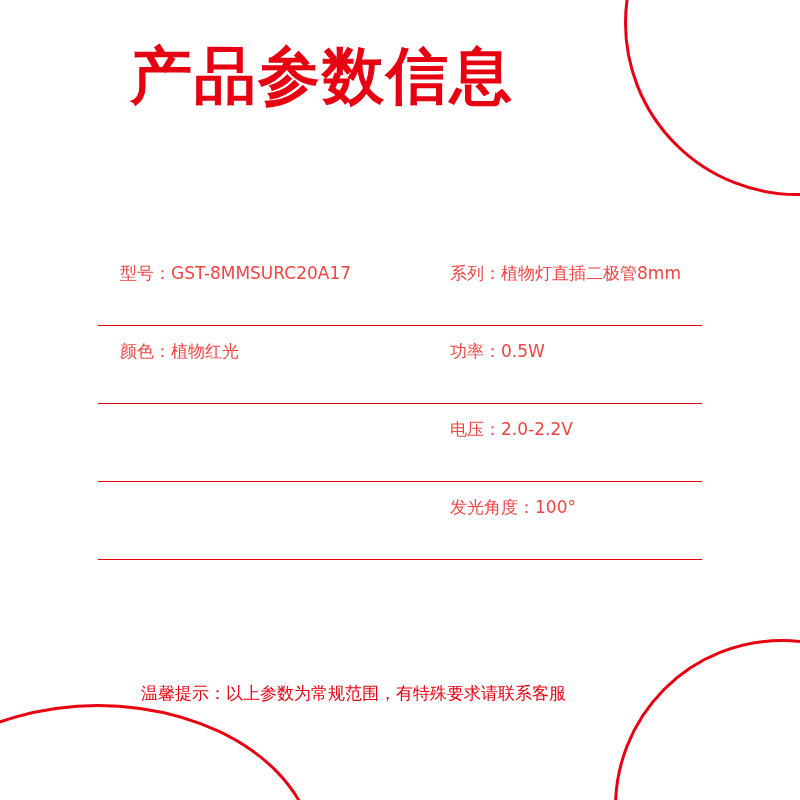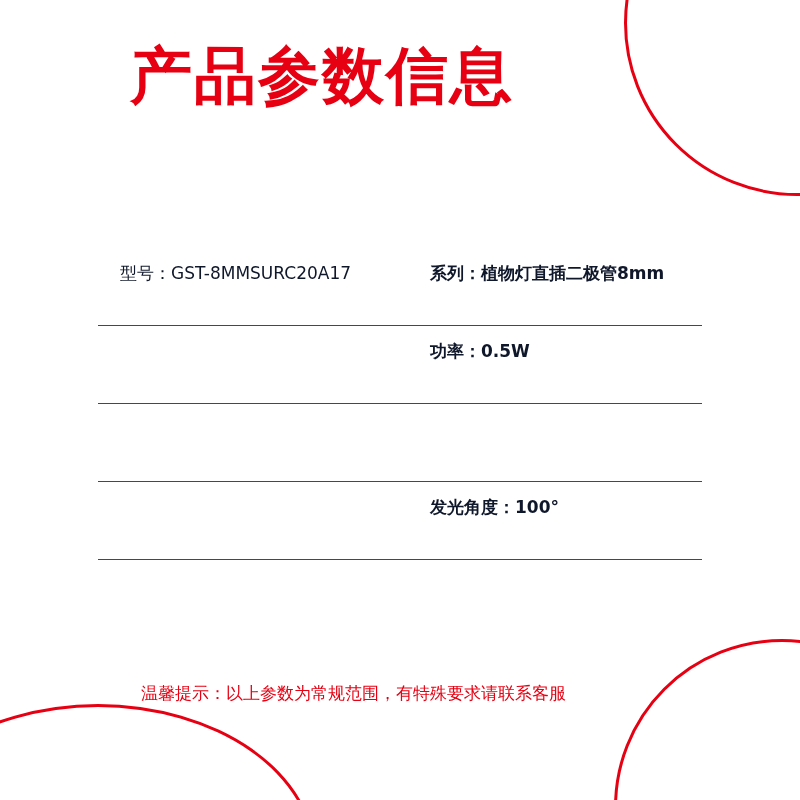--- a/index.html
+++ b/index.html
@@ -83,26 +83,26 @@
     position: relative;
     height: 78px;
     border-bottom: 1.5px solid #e60012;
     box-sizing: border-box;
   }
 
   .cell {
     position: absolute;
     top: 14px;
     font-size: 17px;
-    color: #0f172a;
+    color: #ef4444;
     white-space: nowrap;
     font-family: "DejaVu Sans", "Liberation Sans", sans-serif;
   }
   .cell-left  { left: 22px; }
-  .cell-right { left: 332px; font-weight: bold; }
+  .cell-right { left: 352px; }
 
   .cell .label {
     font-size: 17px;
   }
   .cell .value {
     font-size: 17px;
   }
 
   .footer-note {
     position: absolute;
@@ -131,26 +131,32 @@
     <div class="spec-row">
       <div class="cell cell-left">
         <span class="label">型号：</span><span class="value">GST-8MMSURC20A17</span>
       </div>
       <div class="cell cell-right">
         <span class="label">系列：</span><span class="value">植物灯直插二极管8mm</span>
       </div>
     </div>
 
     <div class="spec-row">
+      <div class="cell cell-left">
+        <span class="label">颜色：</span><span class="value">植物红光</span>
+      </div>
       <div class="cell cell-right">
         <span class="label">功率：</span><span class="value">0.5W</span>
       </div>
     </div>
 
     <div class="spec-row">
+      <div class="cell cell-right">
+        <span class="label">电压：</span><span class="value">2.0-2.2V</span>
+      </div>
     </div>
 
 
     <div class="spec-row">
       <div class="cell cell-right">
         <span class="label">发光角度：</span><span class="value">100°</span>
       </div>
     </div>
 
   </div>

